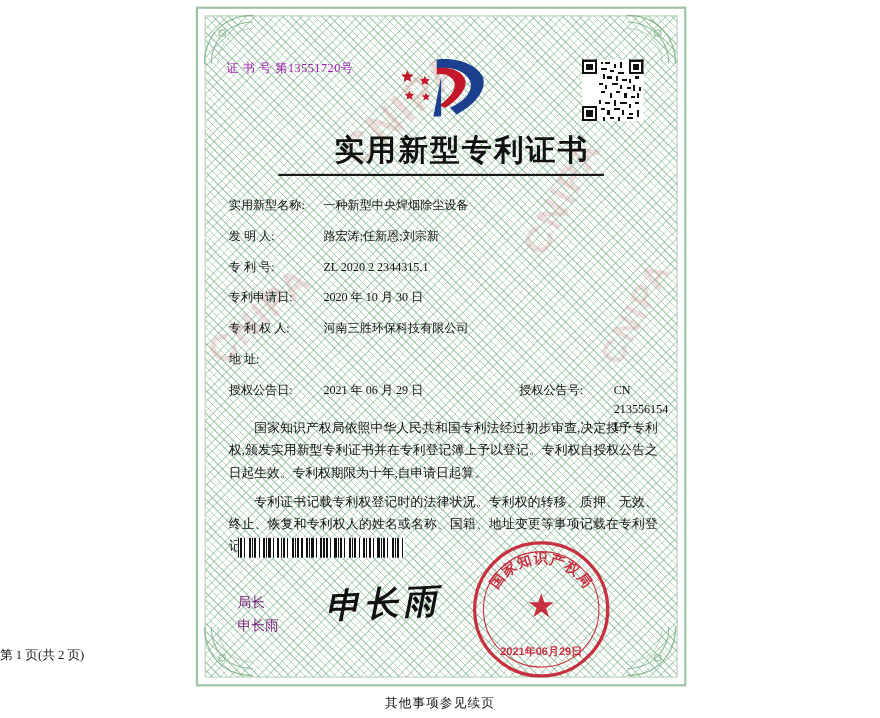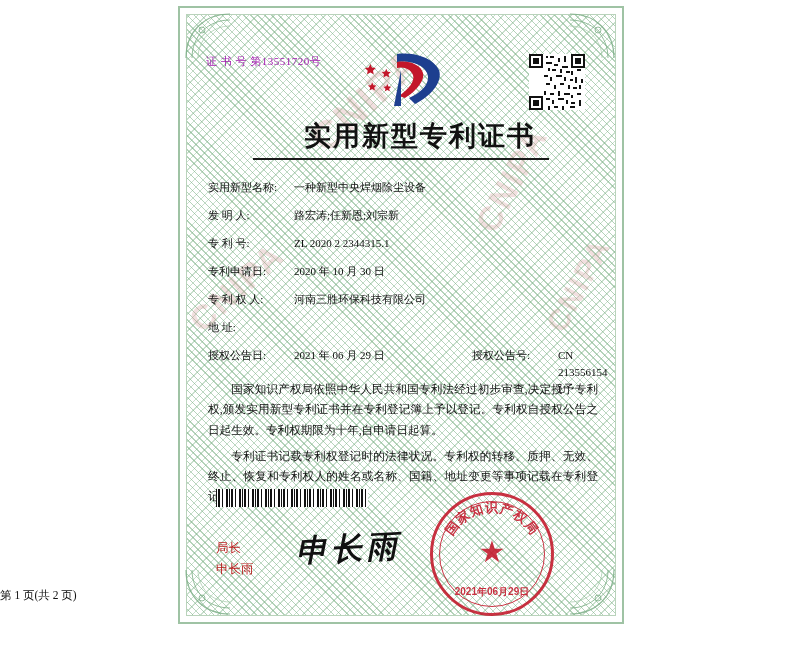--- a/index.html
+++ b/index.html
@@ -186,21 +186,21 @@
       #111 6px 7px, #fff 7px 10px, #111 10px 12px, #fff 12px 13px);
   }
 
   
   .sig-label {
     position: absolute;
     left: 216px;
     top: 538px;
     font-size: 12.5px;
     line-height: 1.7;
-    color: #b91c1c;
+    color: #701a75;
     font-family: Liberation Serif, serif;
   }
   .sig-script {
     position: absolute;
     left: 296px;
     top: 528px;
     font-size: 31px;
     font-family: "Liberation Serif", serif;
     font-style: italic;
     font-weight: bold;
@@ -458,14 +458,15 @@
       </defs>
       <text>
         <textPath href="#arcpath" startOffset="50%" text-anchor="middle">国家知识产权局</textPath>
       </text>
     </svg>
     <div class="seal-star">★</div>
     <div class="seal-bottom">2021年06月29日</div>
   </div>
 
   <div class="page-no">第 1 页(共 2 页)</div>
+  <div class="footer-note">其他事项参见续页</div>
 
 </div>
 
 </body></html>

